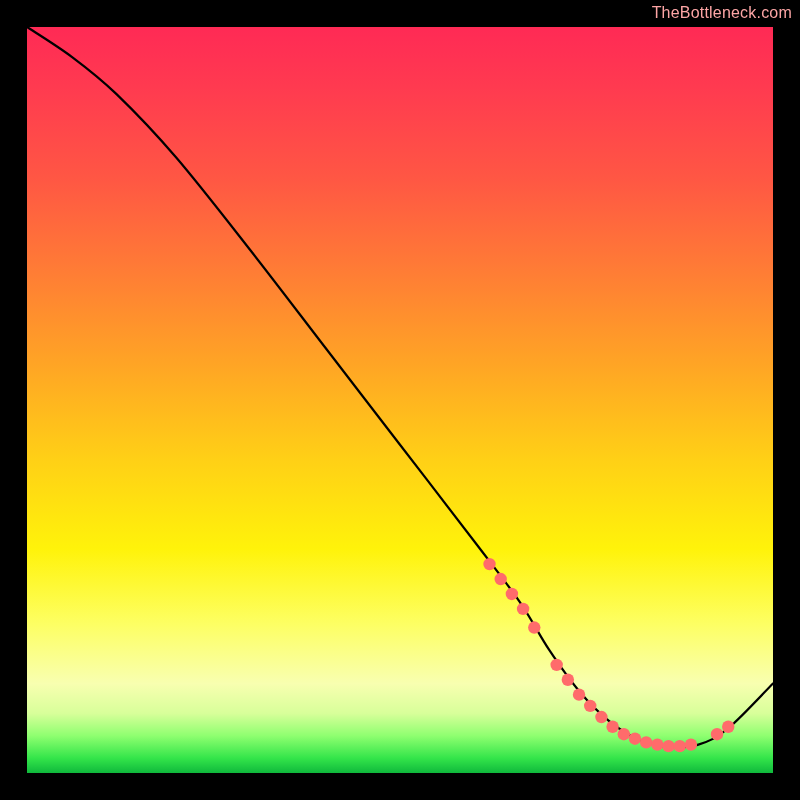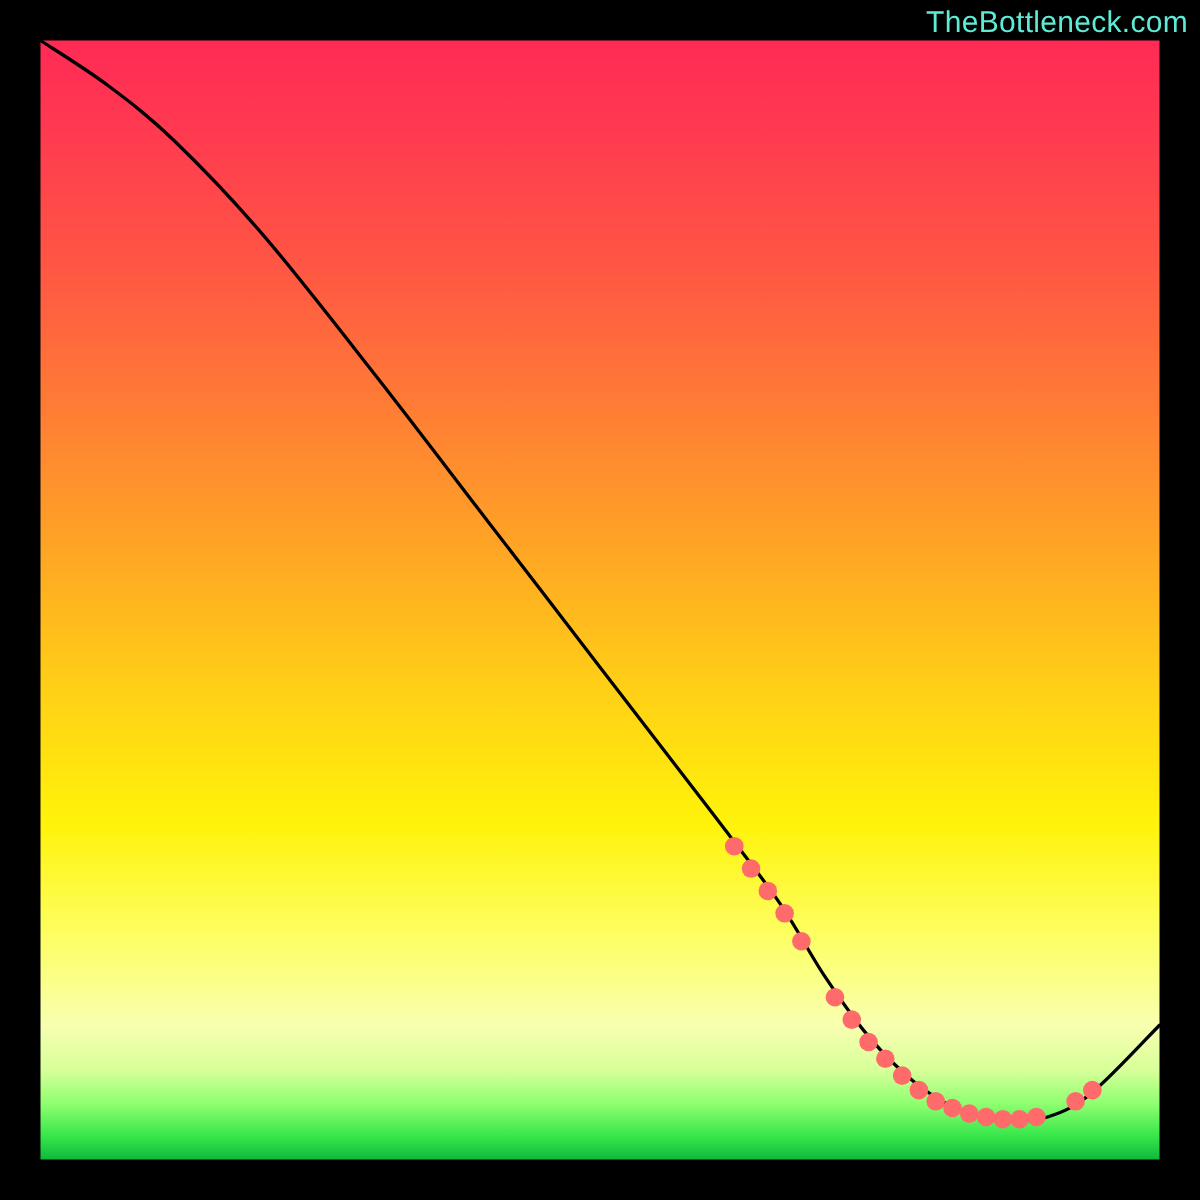--- a/index.html
+++ b/index.html
@@ -38,22 +38,22 @@
       #d8ff9a 92%,
       #8fff70 95%,
       #34e54a 98%,
       #0fb93c 100%
     );
   }
   .watermark {
     position: absolute;
     top: 4px;
     right: 8px;
-    color: #5eead4;
-    font-size: 20px;
+    color: #fca5a5;
+    font-size: 16px;
     font-weight: 500;
     letter-spacing: 0.2px;
     user-select: none;
   }
   svg.curve {
     position: absolute;
     left: 0;
     top: 0;
     width: 746px;
     height: 746px;

